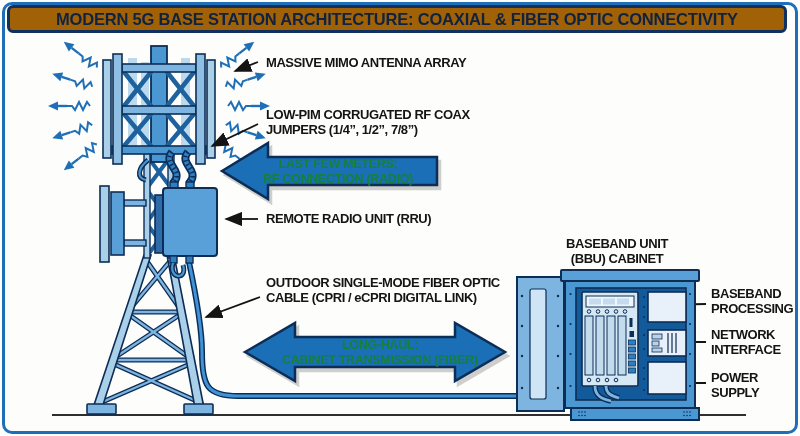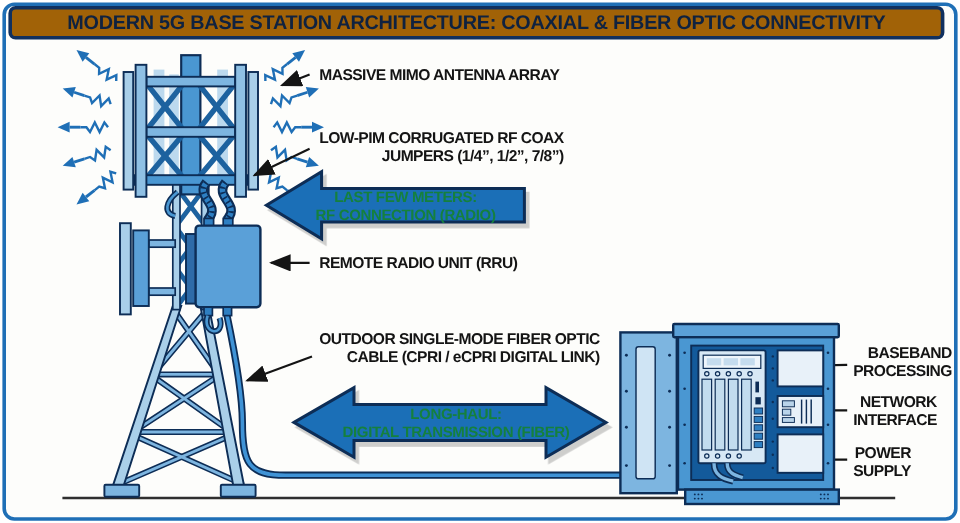--- a/index.html
+++ b/index.html
@@ -7,21 +7,21 @@
          font-family:"Liberation Sans",sans-serif;}
   #panel{position:absolute;left:2px;top:2px;width:790px;height:426px;
          border:3px solid #1f6fb6;border-radius:10px;background:#fdfdfb;}
   #titlebar{position:absolute;left:7px;top:5px;width:780px;height:28px;
          background:#a16207;border:3px solid #10305f;border-radius:6px;
          display:flex;align-items:center;justify-content:center;box-sizing:border-box;}
   #titlebar span{font-weight:bold;font-size:16.5px;letter-spacing:-0.2px;color:#0f2240;white-space:nowrap;}
   svg.diagram{position:absolute;left:0;top:0;}
   .callout{position:absolute;font-weight:bold;font-size:13px;line-height:15px;
          letter-spacing:-0.45px;color:#141414;white-space:nowrap;}
-  .callout span{display:block;text-align:right;}
+  .callout span{display:block;}
   .center{text-align:center;}
   .flowtext{position:absolute;color:#15803d;font-weight:bold;font-size:12.5px;line-height:14.5px;
          letter-spacing:-0.3px;text-align:center;white-space:nowrap;}
   .flowtext span{display:block;}
   .flow-arrow{filter:drop-shadow(3px 4px 0 rgba(130,130,130,0.38));}
 </style>
 </head>
 <body>
 
 <div id="stage">
@@ -297,34 +297,38 @@
     <span>LOW-PIM CORRUGATED RF COAX</span>
     <span>JUMPERS (1/4”, 1/2”, 7/8”)</span>
   </div>
   <div class="callout" style="left:266px;top:211px;">
     <span>REMOTE RADIO UNIT (RRU)</span>
   </div>
   <div class="callout" style="left:266px;top:275px;">
     <span>OUTDOOR SINGLE-MODE FIBER OPTIC</span>
     <span>CABLE (CPRI / eCPRI DIGITAL LINK)</span>
   </div>
+  <div class="callout center" style="left:537px;top:236px;width:160px;">
+    <span>BASEBAND UNIT</span>
+    <span>(BBU) CABINET</span>
+  </div>
   <div class="callout" style="left:711px;top:286px;">
     <span>BASEBAND</span>
     <span>PROCESSING</span>
   </div>
   <div class="callout" style="left:711px;top:327px;">
     <span>NETWORK</span>
     <span>INTERFACE</span>
   </div>
   <div class="callout" style="left:711px;top:370px;">
     <span>POWER</span>
     <span>SUPPLY</span>
   </div>
 
   <div class="flowtext" style="left:252px;top:157px;width:172px;">
     <span>LAST FEW METERS:</span>
     <span>RF CONNECTION (RADIO)</span>
   </div>
   <div class="flowtext" style="left:262px;top:338px;width:236px;">
     <span>LONG-HAUL:</span>
-    <span>DIGITAL TRANSMISSION (FIBER)</span>
+    <span>CABINET TRANSMISSION (FIBER)</span>
   </div>
 </div>
 
 </body></html>

